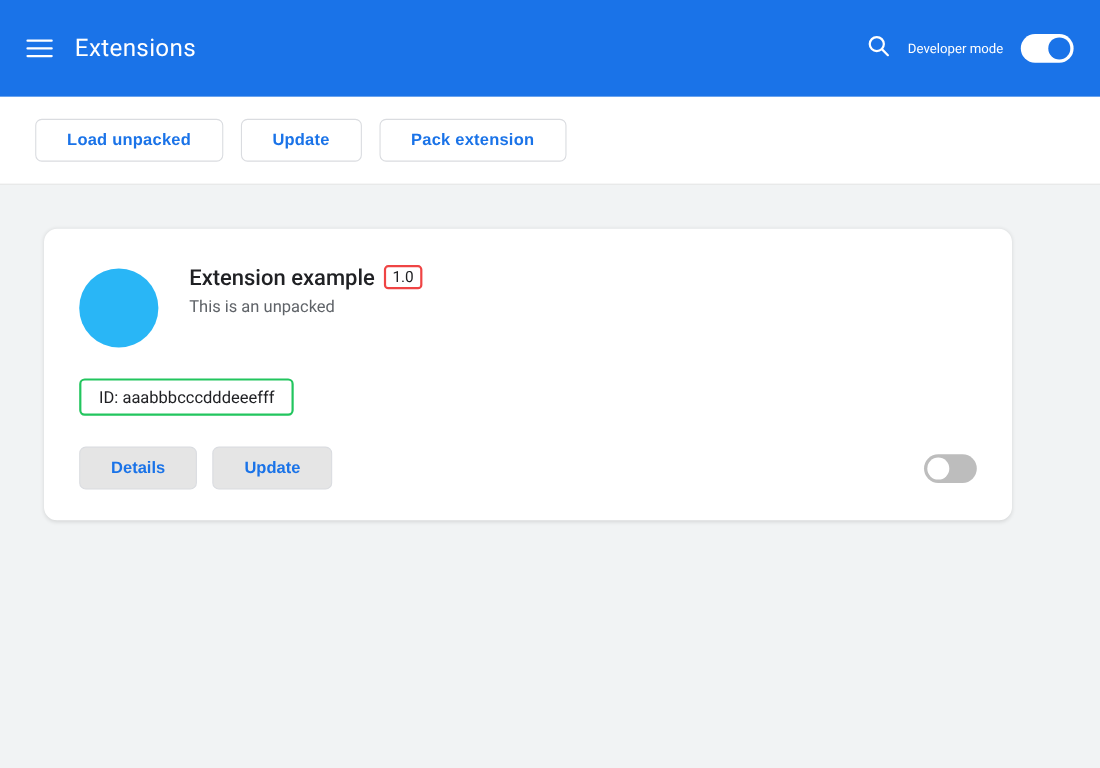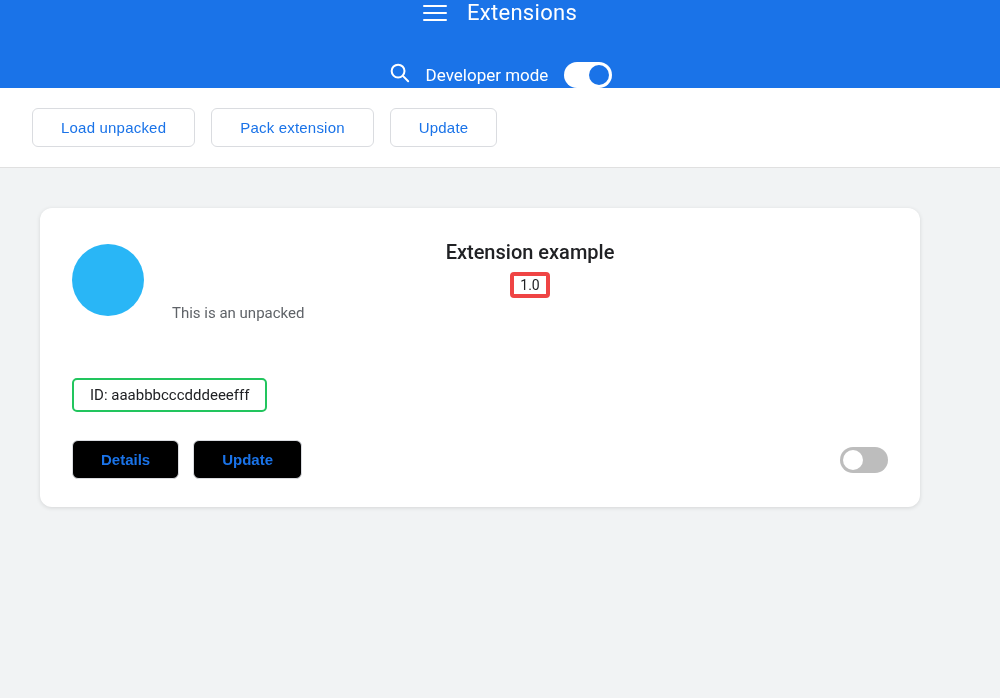--- a/index.html
+++ b/index.html
@@ -12,21 +12,20 @@
     }
 
     
     .header {
       background: #1a73e8;
       display: flex;
       align-items: center;
       justify-content: space-between;
       padding: 0 24px;
       height: 88px;
-      flex-direction: column;
     }
     .header-left {
       display: flex;
       align-items: center;
       gap: 20px;
     }
     .hamburger-icon {
       display: flex;
       flex-direction: column;
       gap: 5px;
@@ -50,21 +49,21 @@
       align-items: center;
       gap: 16px;
     }
     .search-icon-wrap {
       color: white;
       font-size: 22px;
       cursor: pointer;
     }
     .dev-mode-label {
       color: white;
-      font-size: 17px;
+      font-size: 12px;
       font-weight: 400;
     }
     
     .toggle {
       width: 48px;
       height: 26px;
       background: white;
       border-radius: 13px;
       position: relative;
       cursor: pointer;
@@ -88,21 +87,21 @@
       gap: 16px;
       padding: 20px 32px;
       border-bottom: 1px solid #e0e0e0;
     }
     .toolbar-btn {
       border: 1.5px solid #dadce0;
       border-radius: 6px;
       background: white;
       color: #1a73e8;
       font-size: 15px;
-      font-weight: 400;
+      font-weight: 700;
       padding: 10px 28px;
       cursor: pointer;
       letter-spacing: 0.2px;
     }
 
     
     .main {
       background: #f1f3f4;
       padding: 40px 40px;
       height: calc(698px - 88px - 69px);
@@ -131,29 +130,28 @@
       margin-top: 4px;
     }
     .ext-info {
       flex: 1;
     }
     .ext-name-row {
       display: flex;
       align-items: center;
       gap: 8px;
       margin-bottom: 6px;
-      flex-direction: column;
     }
     .ext-name {
       font-size: 20px;
       font-weight: 500;
       color: #202124;
     }
     .ext-version-badge {
-      border: 4px solid #ef4444;
+      border: 2px solid #ef4444;
       border-radius: 4px;
       color: #202124;
       font-size: 14px;
       font-weight: 400;
       padding: 1px 6px;
     }
     .ext-desc {
       font-size: 15px;
       color: #5f6368;
       margin-bottom: 28px;
@@ -172,21 +170,21 @@
       align-items: center;
       justify-content: space-between;
     }
     .ext-card-btns {
       display: flex;
       gap: 14px;
     }
     .ext-btn {
       border: 1.5px solid #dadce0;
       border-radius: 6px;
-      background: #000000;
+      background: #e5e5e5;
       color: #1a73e8;
       font-size: 15px;
       font-weight: 600;
       padding: 10px 28px;
       cursor: pointer;
     }
     
     .toggle-off {
       width: 48px;
       height: 26px;
@@ -225,22 +223,22 @@
         <line x1="16.5" y1="16.5" x2="22" y2="22" stroke="white" stroke-width="2.2" stroke-linecap="round"></line>
       </svg>
     </div>
     <span class="dev-mode-label">Developer mode</span>
     <div class="toggle"></div>
   </div>
 </header>
 
 <div class="toolbar">
   <button class="toolbar-btn">Load unpacked</button>
+  <button class="toolbar-btn">Update</button>
   <button class="toolbar-btn">Pack extension</button>
-  <button class="toolbar-btn">Update</button>
 </div>
 
 <main class="main">
   <div class="ext-card">
     <div class="ext-card-top">
       <div class="ext-icon"></div>
       <div class="ext-info">
         <div class="ext-name-row">
           <span class="ext-name">Extension example</span>
           <span class="ext-version-badge">1.0</span>

